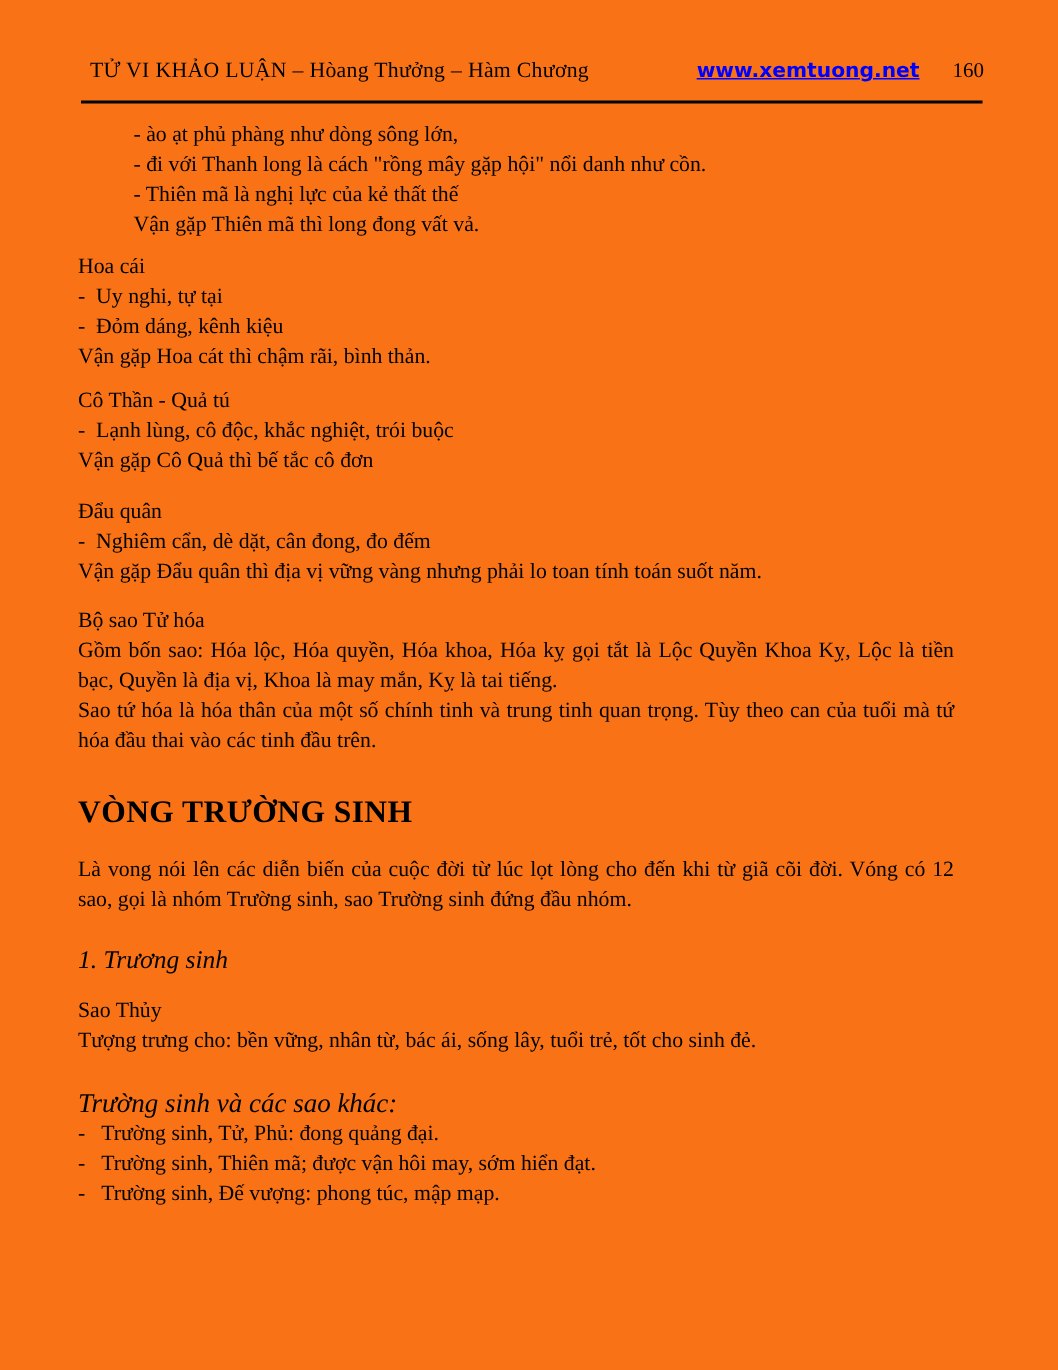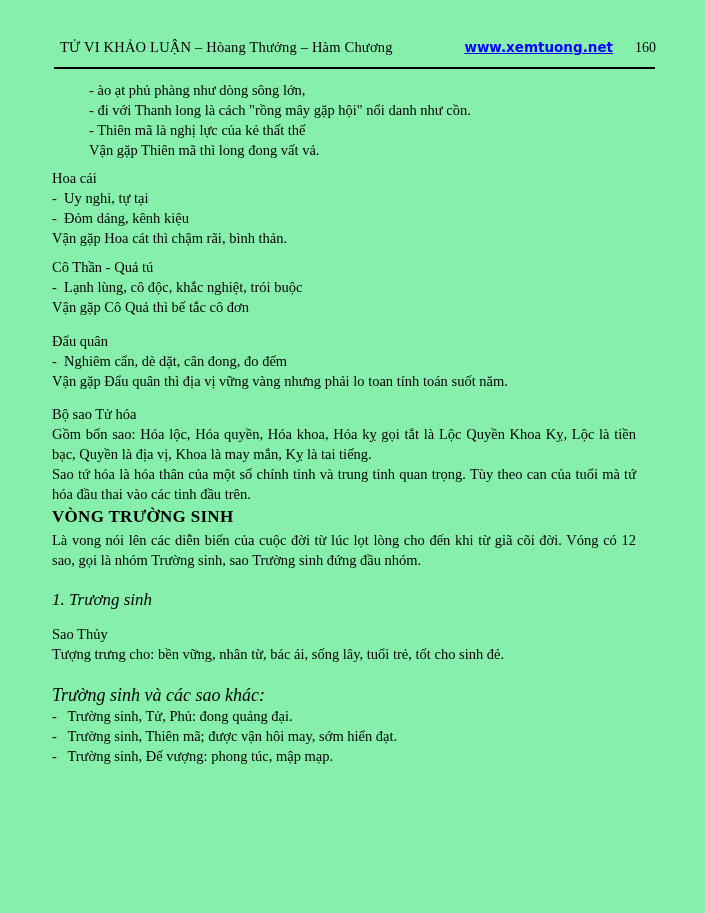--- a/index.html
+++ b/index.html
@@ -1,19 +1,19 @@
 <!DOCTYPE html>
 <html><head>
 <meta charset="utf-8">
 <style>
   html,body{margin:0;padding:0;background:#e8e8e8;}
   .page{
     position:relative;
     width:705px;height:913px;
-    background:#86efac;
+    background:#f97316;
     color:#000;
     font-family:"Liberation Serif","DejaVu Serif",serif;
     overflow:hidden;
   }
   
   .header{
     position:absolute;top:38px;left:60px;width:596px;
     display:flex;justify-content:space-between;align-items:baseline;
     font-size:14.5px;line-height:18px;white-space:nowrap;
   }
@@ -36,24 +36,25 @@
   }
   .line{white-space:pre-wrap;}
   .italic{}
   .intro{margin-left:37px;}
   .sec-hoa{margin-top:8px;}
   .sec-co{margin-top:9px;}
   .sec-dau{margin-top:14px;}
   .sec-tuhoa{margin-top:13px;}
   .para{text-align:justify;}
   .chapter-title{
-    font-size:17px;font-weight:700;line-height:26px;
+    margin-top:24px;
+    font-size:21px;font-weight:700;line-height:26px;
     letter-spacing:.3px;
   }
-  .chapter-intro{}
+  .chapter-intro{margin-top:16px;}
   .sub1-heading{
     margin-top:18px;
     font-style:italic;font-size:17px;line-height:24px;
   }
   .sub1-body{margin-top:12px;}
   .sub2-heading{
     margin-top:20px;
     font-style:italic;font-size:18px;line-height:22px;
   }
 </style>

